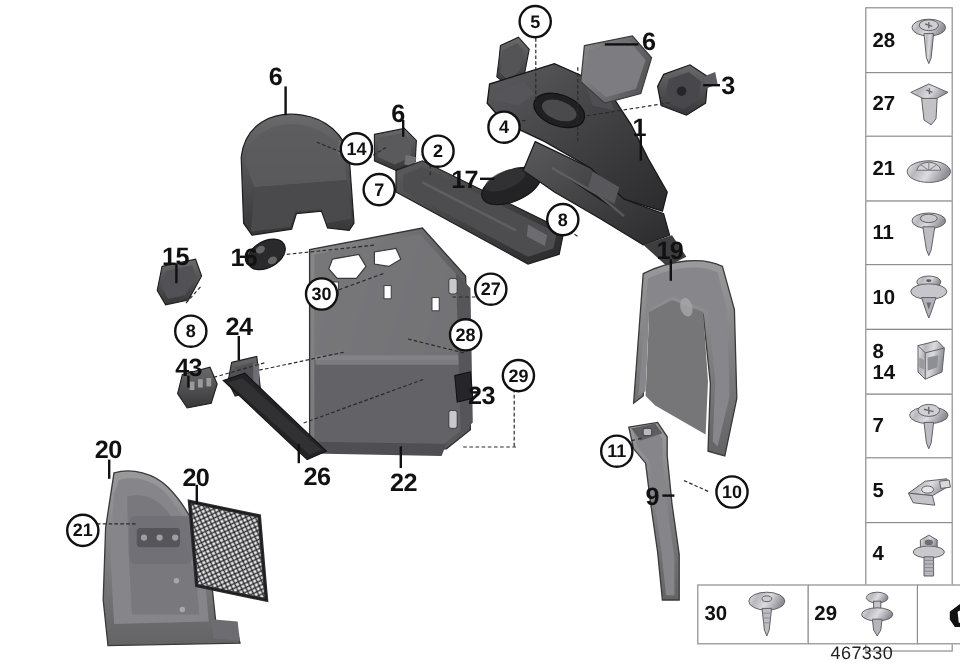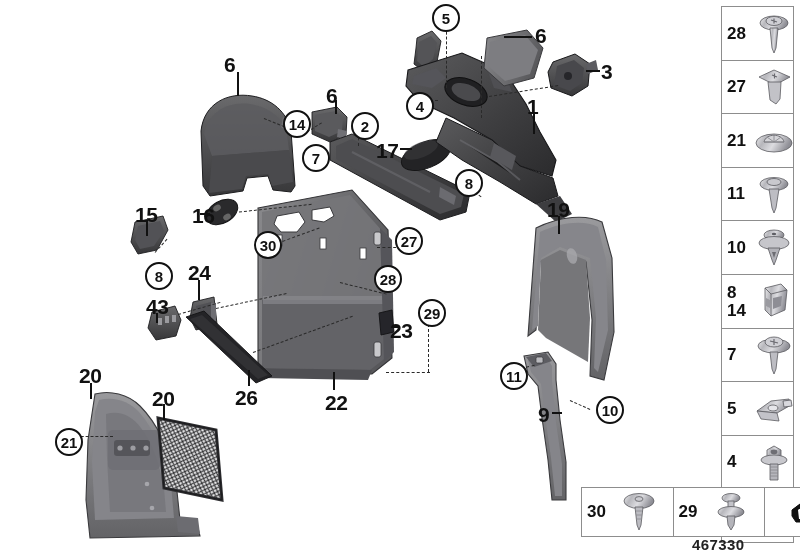--- a/index.html
+++ b/index.html
@@ -27,21 +27,21 @@
         display:flex;align-items:center;}
   .pbox .pnum{font-weight:bold;font-size:17px;color:#111;
               padding-left:5px;width:24px;flex:none;line-height:1.05;}
   .pbox .pimg{flex:1;height:100%;position:relative;}
 
   #botbar{position:absolute;left:581px;top:487px;height:50px;display:flex;}
   .bbox{position:relative;box-sizing:border-box;border:1.4px solid #8d8d8d;
         background:#fff;margin-right:-1.4px;display:flex;align-items:center;height:50px;}
   .bbox .pnum{font-weight:bold;font-size:17px;color:#111;padding-left:5px;}
   #dwgno{position:absolute;left:692px;top:536px;font-size:15px;color:#222;
-         letter-spacing:0.4px;font-weight:bold;}
+         letter-spacing:0.4px;}
 
   
   .art{position:absolute;}
   svg{display:block;overflow:visible;}
 </style>
 </head>
 <body>
 
 <div id="stage">
 
@@ -321,21 +321,21 @@
       <div class="lbl" style="left: 192px; top: 205px;">16</div>
       <div class="lbl" style="left: 376px; top: 140px;">17</div>
       <div class="lbl" style="left: 547px; top: 199px;">19</div>
       <div class="lbl" style="left: 79px; top: 365px;">20</div>
       <div class="lbl" style="left: 152px; top: 388px;">20</div>
       <div class="clbl" style="left: 55px; top: 428px;">21</div>
       <div class="lbl" style="left: 325px; top: 392px;">22</div>
       <div class="lbl" style="left: 390px; top: 320px;">23</div>
       <div class="lbl" style="left: 188px; top: 262px;">24</div>
       <div class="lbl" style="left: 146px; top: 296px;">43</div>
-      <div class="lbl" style="left: 235px; top: 387px;">26</div>
+      <div class="lbl" style="left: 253px; top: 387px;">26</div>
       <div class="clbl" style="left: 395px; top: 227px;">27</div>
       <div class="clbl" style="left: 374px; top: 265px;">28</div>
       <div class="clbl" style="left: 418px; top: 299px;">29</div>
       <div class="clbl" style="left: 254px; top: 231px;">30</div>
     </div>
 
   <div id="sidebar">
       <div class="pbox" style="height: 55px;">
         <div class="pnum">28</div>
         <div class="pimg" style="display: flex; align-items: center; justify-content: center;">

